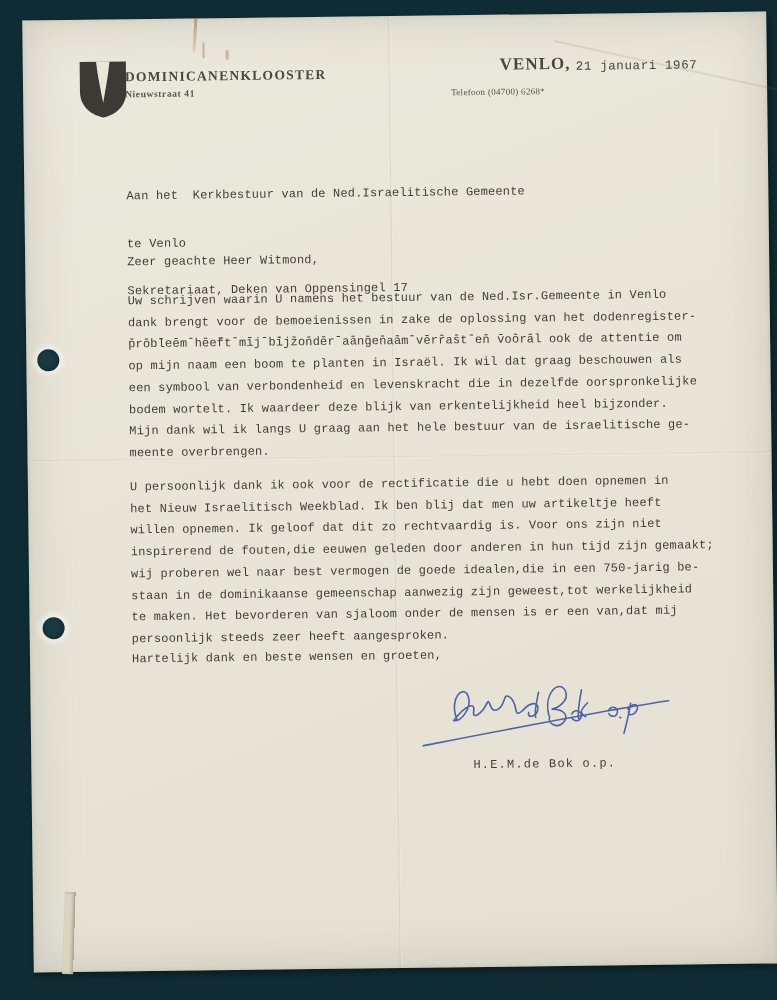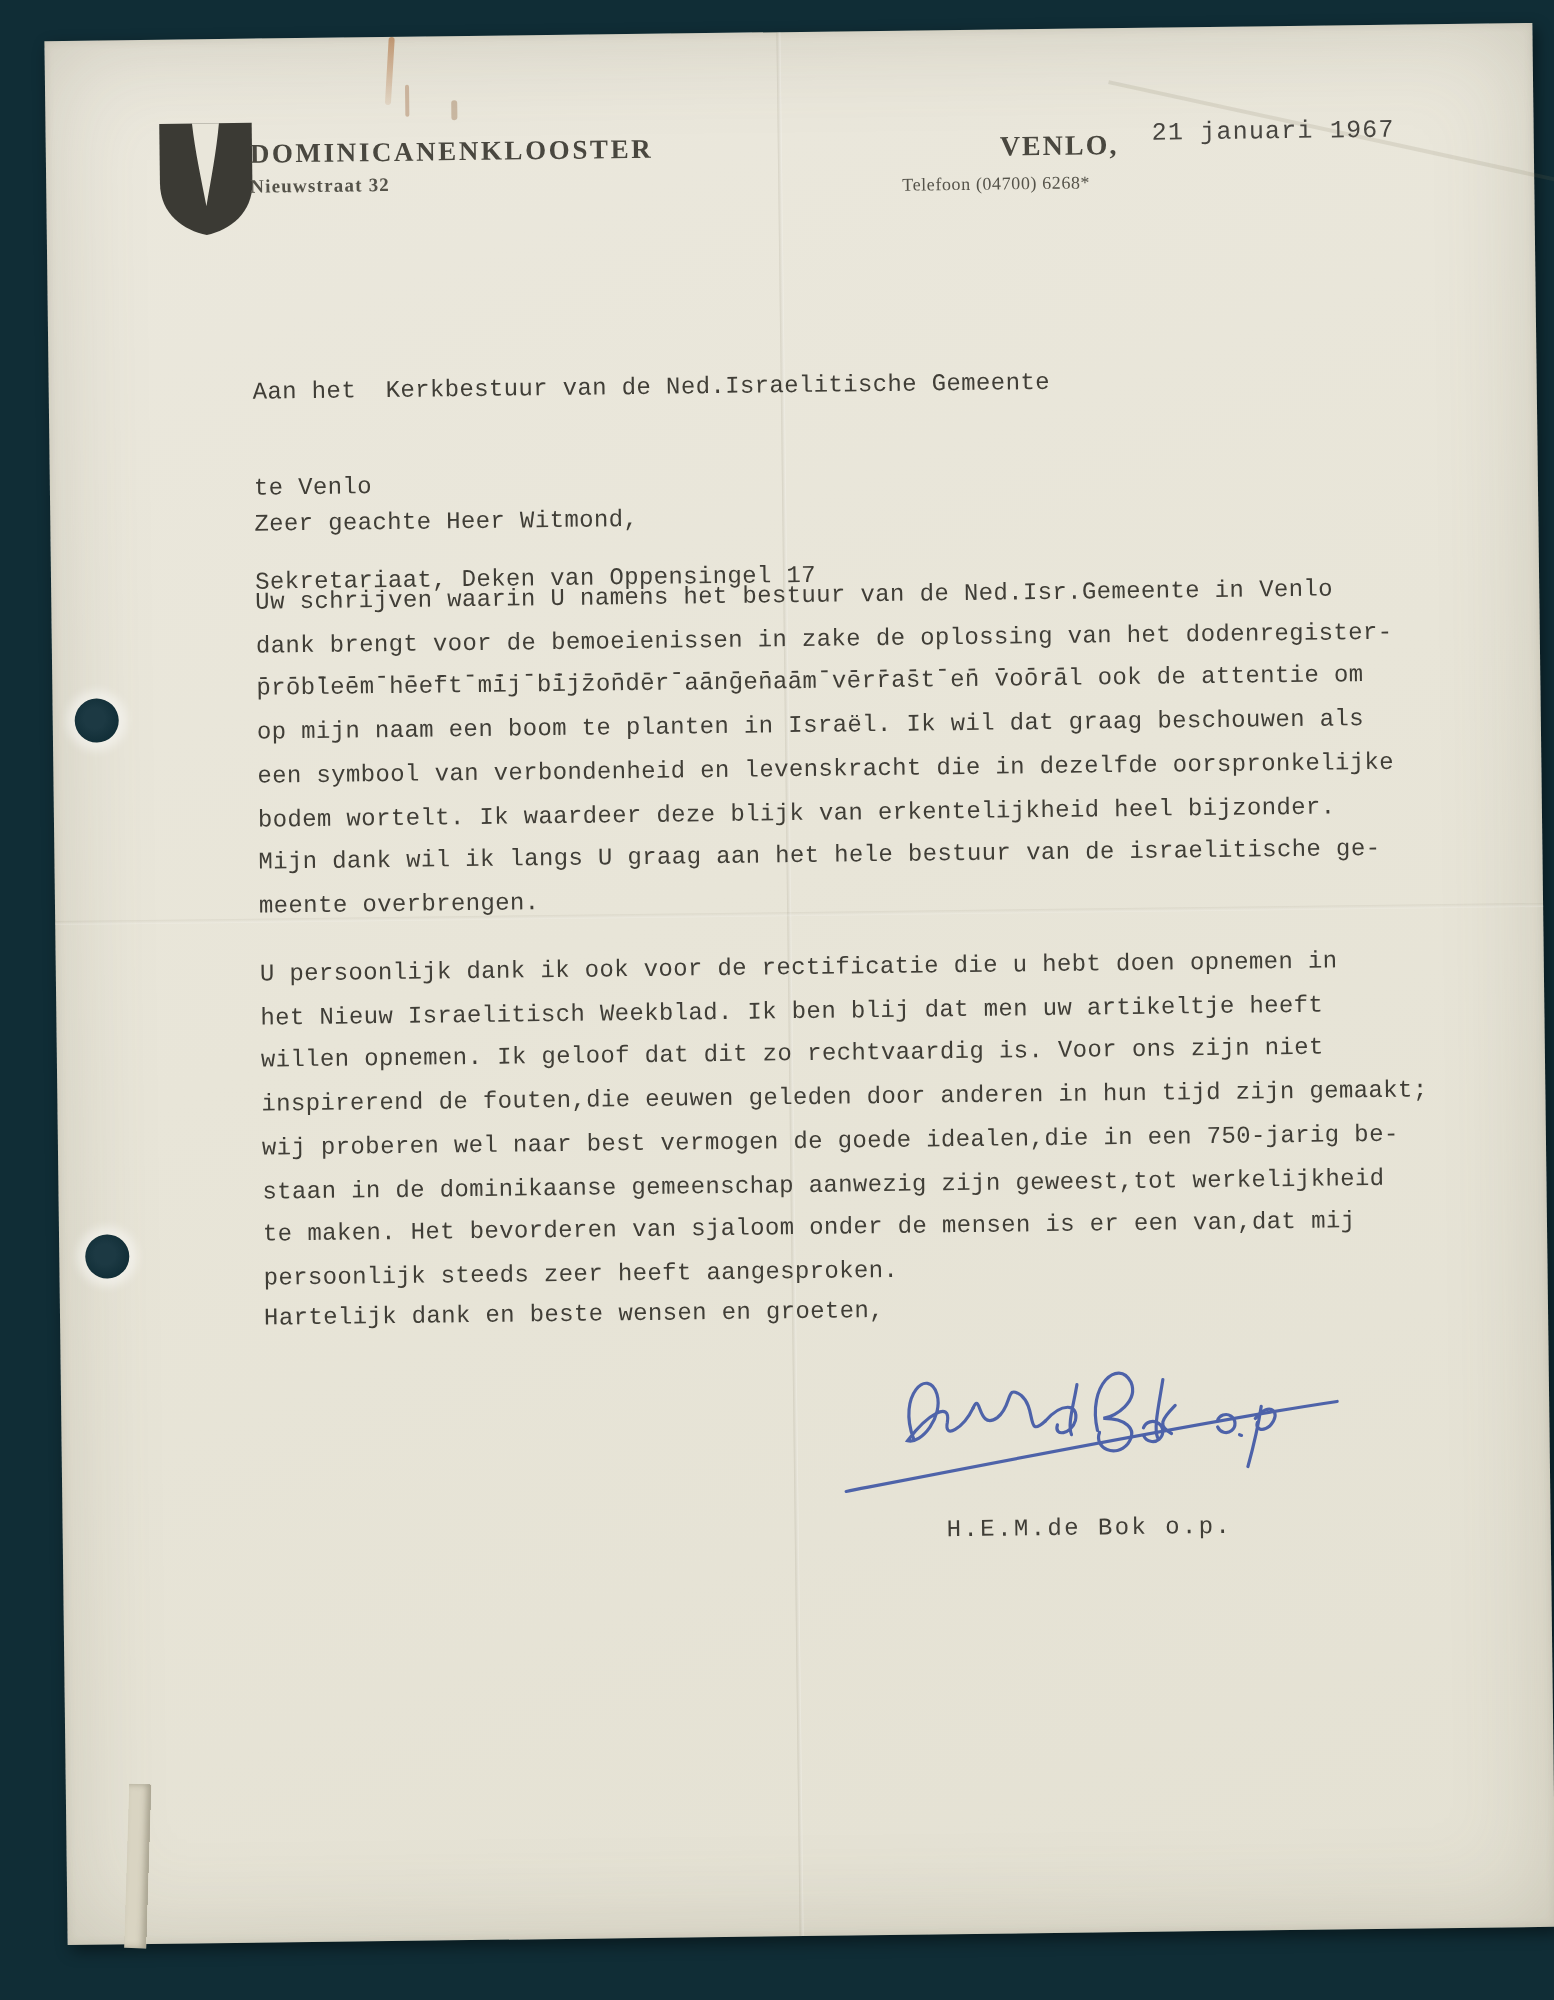--- a/index.html
+++ b/index.html
@@ -43,23 +43,23 @@
     left:102px;top:50px;
     font-family:"Liberation Serif","DejaVu Serif",serif;
     font-weight:700;font-size:13.5px;letter-spacing:1.3px;color:#49473f;
   }
   .org-street{
     left:102px;top:70px;
     font-family:"Liberation Serif","DejaVu Serif",serif;
     font-weight:700;font-size:9.5px;letter-spacing:0.6px;color:#55534a;
   }
   .lh-city{
-    left:477px;top:52px;
+    left:477px;top:40px;
     font-family:"Liberation Serif","DejaVu Serif",serif;
-    font-weight:700;font-size:14px;letter-spacing:1px;color:#49473f;text-align:right;
+    font-weight:700;font-size:17px;letter-spacing:1px;color:#49473f;text-align:right;
   }
   .lh-phone{
     left:428px;top:72px;
     font-family:"Liberation Serif","DejaVu Serif",serif;
     font-size:9px;letter-spacing:0.3px;color:#55534a;
   }
   .lh-date{
     left:553px;top:46px;
     font-family:"Liberation Mono","DejaVu Sans Mono",monospace;
     font-size:12.5px;color:#474540;letter-spacing:0.6px;
@@ -98,21 +98,21 @@
     <div class="stain1"></div>
     <div class="stain2"></div>
     <div class="stain3"></div>
     <div class="sliver"></div>
 
     <svg class="shield" width="52" height="60" viewBox="0 0 54 62">
       <path d="M3,2 H51 V33 C51,49 39,57.5 27,60 C15,57.5 3,49 3,33 Z" fill="#3b3a34"></path>
       <path d="M20,2 L34,2 C32.5,17 29.5,31 27,45 C24.5,31 21.5,17 20,2 Z" fill="#e9e6da"></path>
     </svg>
     <div class="org-name">DOMINICANENKLOOSTER</div>
-    <div class="org-street">Nieuwstraat 32</div>
+    <div class="org-street">Nieuwstraat 41</div>
     <div class="lh-city">VENLO,</div>
     <div class="lh-phone">Telefoon (04700) 6268*</div>
     <div class="lh-date">21 januari 1967</div>
 
     <div class="recipient tw">
       <div>Aan het  Kerkbestuur van de Ned.Israelitische Gemeente</div>
       <div>te Venlo</div>
       <div>Sekretariaat, Deken van Oppensingel 17</div>
       <div>- - - - - - - - - - - - - - - - - - - - - - - - - - - -</div>
     </div>

